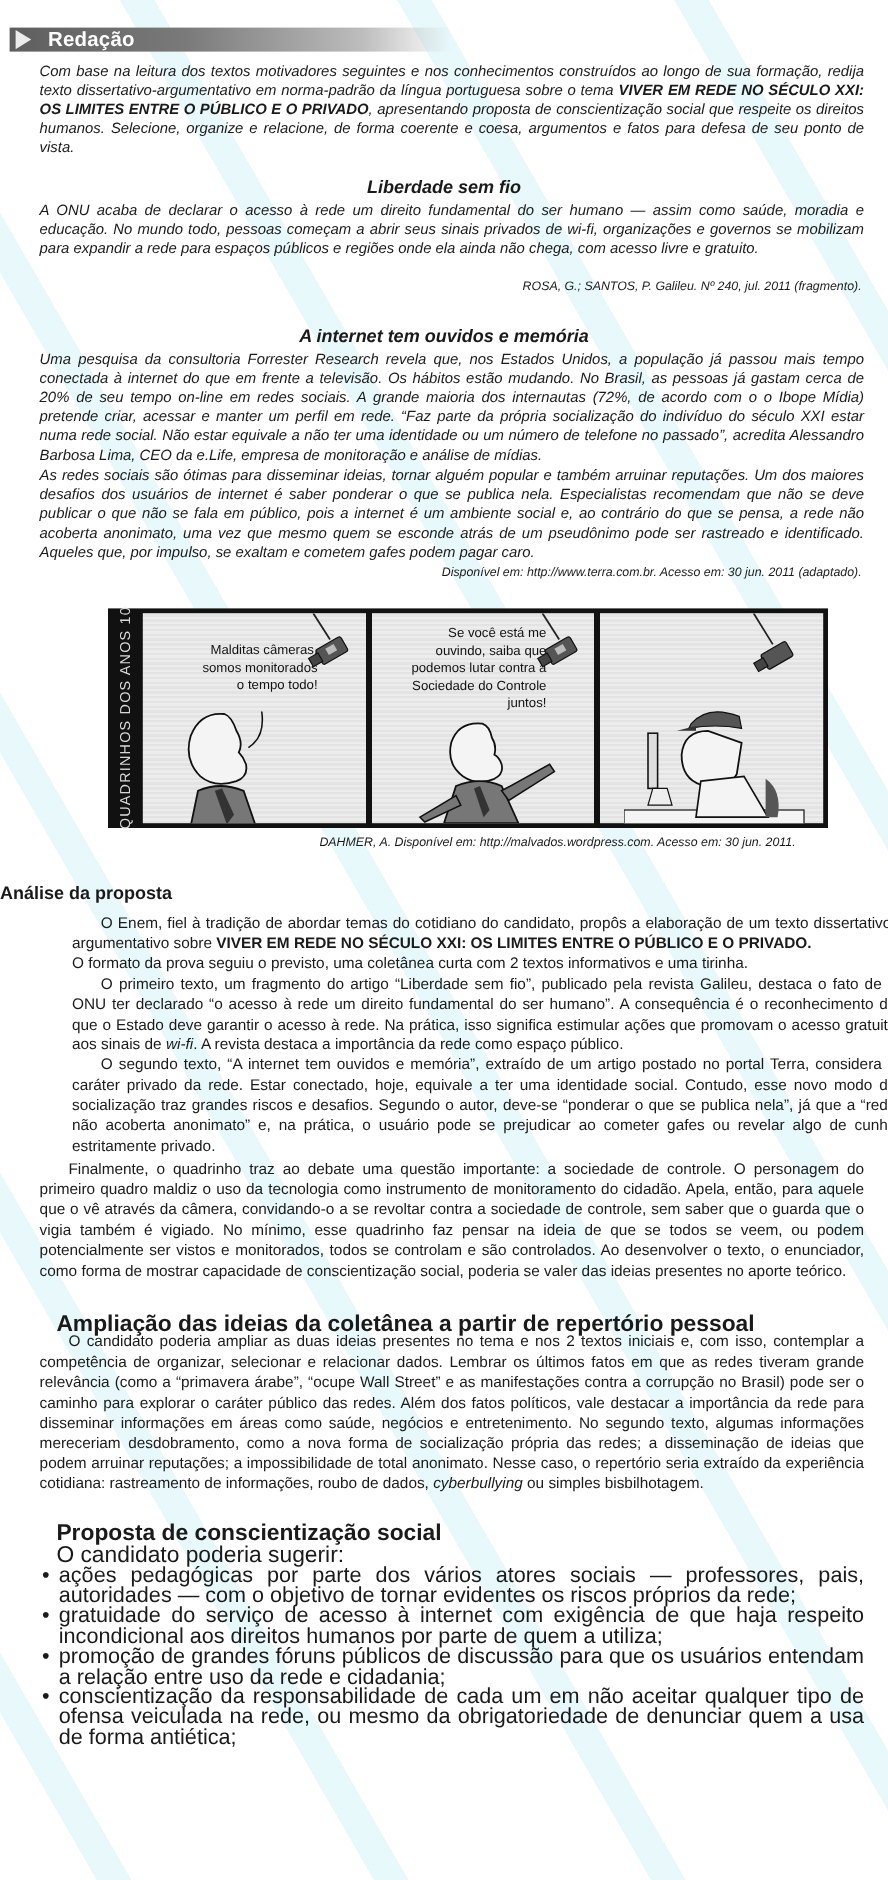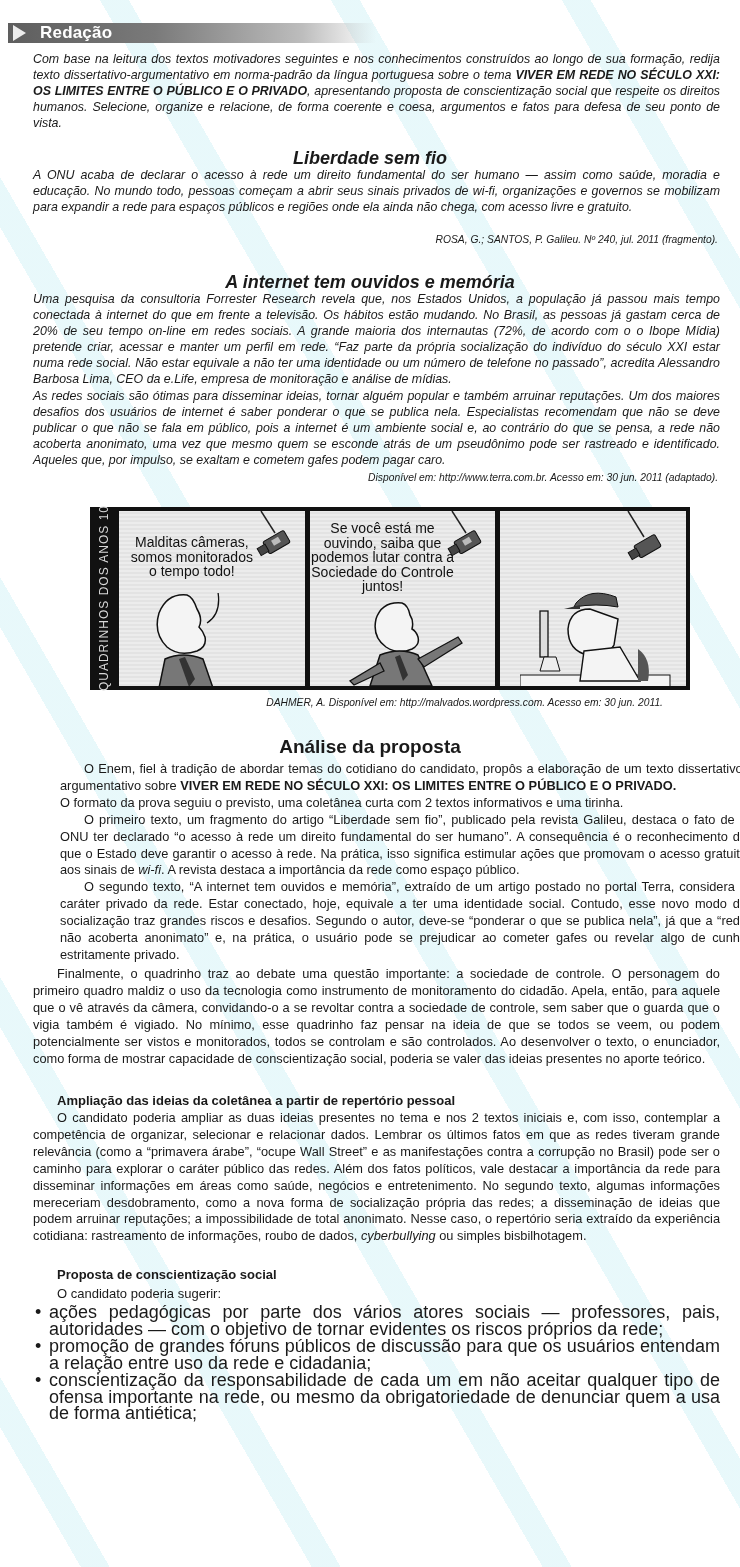--- a/index.html
+++ b/index.html
@@ -24,47 +24,47 @@
     width:0; height:0; margin-left:5px;
     border-top:8px solid transparent; border-bottom:8px solid transparent;
     border-left:13px solid #ececec;
   }
   .section-bar .title {
     color:#fff; font-weight:bold; font-size:17px; margin-left:14px; letter-spacing:0.2px;
   }
   .block { position:absolute; left:33px; width:687px; font-size:12.4px; line-height:16.1px; text-align:justify; }
   .it { font-style:italic; }
   .b { font-weight:bold; }
-  .center-title { position:absolute; left:0; width:740px; text-align:center; font-style:italic; font-weight:bold; font-size:18px; }
+  .center-title { position:absolute; left:0; width:740px; text-align:center; font-style:italic; font-weight:bold; font-size:15px; }
   .source { position:absolute; right:22px; font-style:italic; font-size:10.3px; text-align:right;padding-left:12px; }
   .comic {
     position:absolute; left:90px; top:507px; width:600px; height:183px;
     background:#111; display:flex; padding:4px; box-sizing:border-box; gap:5px;
   }
   .comic-side {
     width:20px; display:flex; align-items:center; justify-content:center;
   }
   .comic-side span {
     writing-mode:vertical-rl; transform:rotate(180deg);
     color:#d8d8d8; font-size:12px; letter-spacing:1px; white-space:nowrap;
   }
   .panel {
     flex:1; position:relative; overflow:hidden;
     background:
       repeating-linear-gradient(0deg, #e3e3e3 0 2px, #ececec 2px 4px);
   }
   .bubble {
-    position:absolute; font-size:14px; line-height:14.5px; text-align:center; color:#111; left:0; right:0;
+    position:absolute; font-size:11px; line-height:14.5px; text-align:right; color:#111; left:0; right:0;
   }
   .camera { position:absolute; }
   .char { position:absolute; }
-  .analysis-title { position:absolute; left:0; width:740px; text-align:center; font-weight:bold; font-size:19px; top:736px; }
+  .analysis-title { position:absolute; left:0; width:740px; font-weight:bold; font-size:15px; top:736px; }
   .para { position:absolute; left:33px; width:687px; font-size:12.8px; line-height:16.9px; text-align:justify; }
   .para p { margin:0; text-indent:24px; }
-  .sub-h { position:absolute; left:57px; font-weight:bold; font-size:13px; }
+  .sub-h { position:absolute; left:47px; font-weight:bold; font-size:19px; }
   ul.bullets { position:absolute; left:33px; width:687px; margin:0; padding:0; list-style:none; font-size:18px; line-height:16.9px; }
   ul.bullets li { position:relative; padding-left:16px; text-align:justify; }
   ul.bullets li::before { content:"\2022"; position:absolute; left:2px; top:0; }
 </style>
 </head>
 <body>
 
 <div class="watermark"></div>
 
 <div class="page">
@@ -176,17 +176,18 @@
 
   <div class="sub-h" style="top:1093px;">Ampliação das ideias da coletânea a partir de repertório pessoal</div>
   <div class="para" style="top:1110px;">
     <p><span>O candidato poderia ampliar as duas ideias presentes no tema e nos 2 textos iniciais e, com isso, contemplar a competência de organizar, selecionar e relacionar dados. Lembrar os últimos fatos em que as redes tiveram grande relevância (como a “primavera árabe”, “ocupe Wall Street” e as manifestações contra a corrupção no Brasil) pode ser o caminho para explorar o caráter público das redes. Além dos fatos políticos, vale destacar a importância da rede para disseminar informações em áreas como saúde, negócios e entretenimento. No segundo texto, algumas informações mereceriam desdobramento, como a nova forma de socialização própria das redes; a disseminação de ideias que podem arruinar reputações; a impossibilidade de total anonimato. Nesse caso, o repertório seria extraído da experiência cotidiana: rastreamento de informações, roubo de dados, </span><span class="it">cyberbullying</span><span> ou simples bisbilhotagem.</span></p>
   </div>
 
   <div class="sub-h" style="top:1267px;">Proposta de conscientização social</div>
   <div class="sub-h" style="top:1286px; font-weight:normal;">O candidato poderia sugerir:</div>
   <ul class="bullets" style="top:1304px;">
     <li>ações pedagógicas por parte dos vários atores sociais — professores, pais, autoridades — com o objetivo de tornar evidentes os riscos próprios da rede;</li>
+    <li>gratuidade do serviço de acesso à internet com exigência de que haja respeito incondicional aos direitos humanos por parte de quem a utiliza;</li>
     <li>promoção de grandes fóruns públicos de discussão para que os usuários entendam a relação entre uso da rede e cidadania;</li>
-    <li>conscientização da responsabilidade de cada um em não aceitar qualquer tipo de ofensa importante na rede, ou mesmo da obrigatoriedade de denunciar quem a usa de forma antiética;</li>
+    <li>conscientização da responsabilidade de cada um em não aceitar qualquer tipo de ofensa veiculada na rede, ou mesmo da obrigatoriedade de denunciar quem a usa de forma antiética;</li>
   </ul>
 
 </div>
 
 </body></html>

